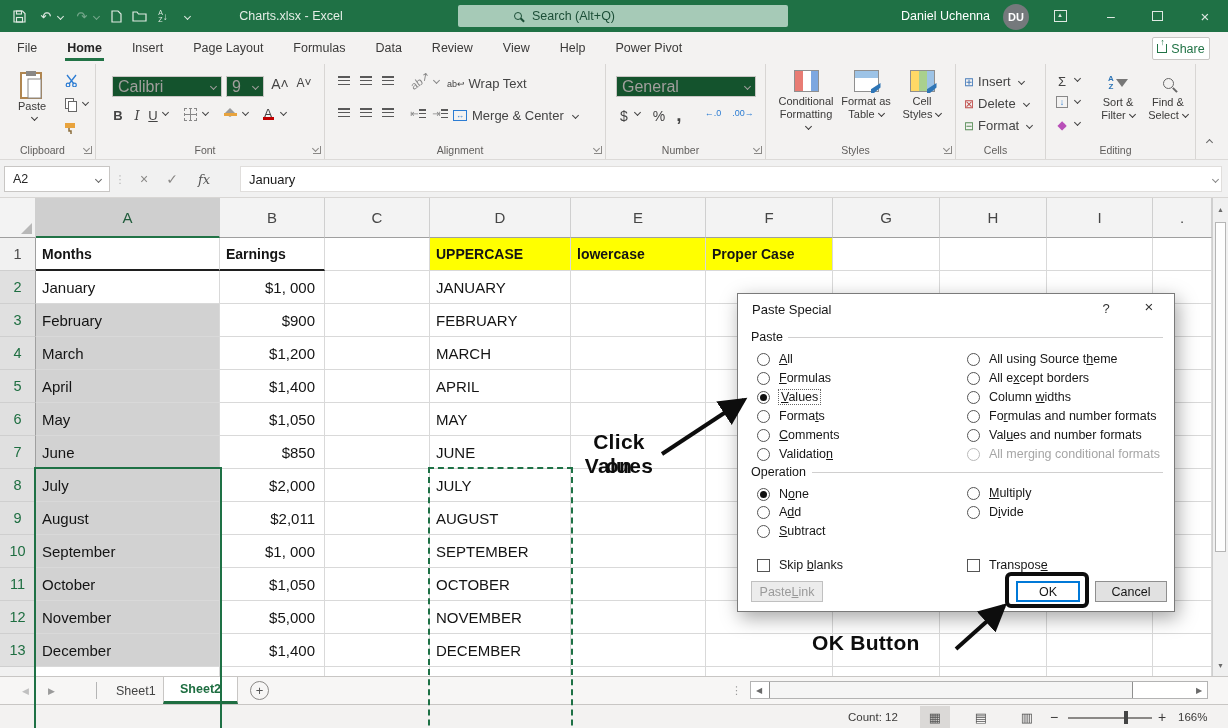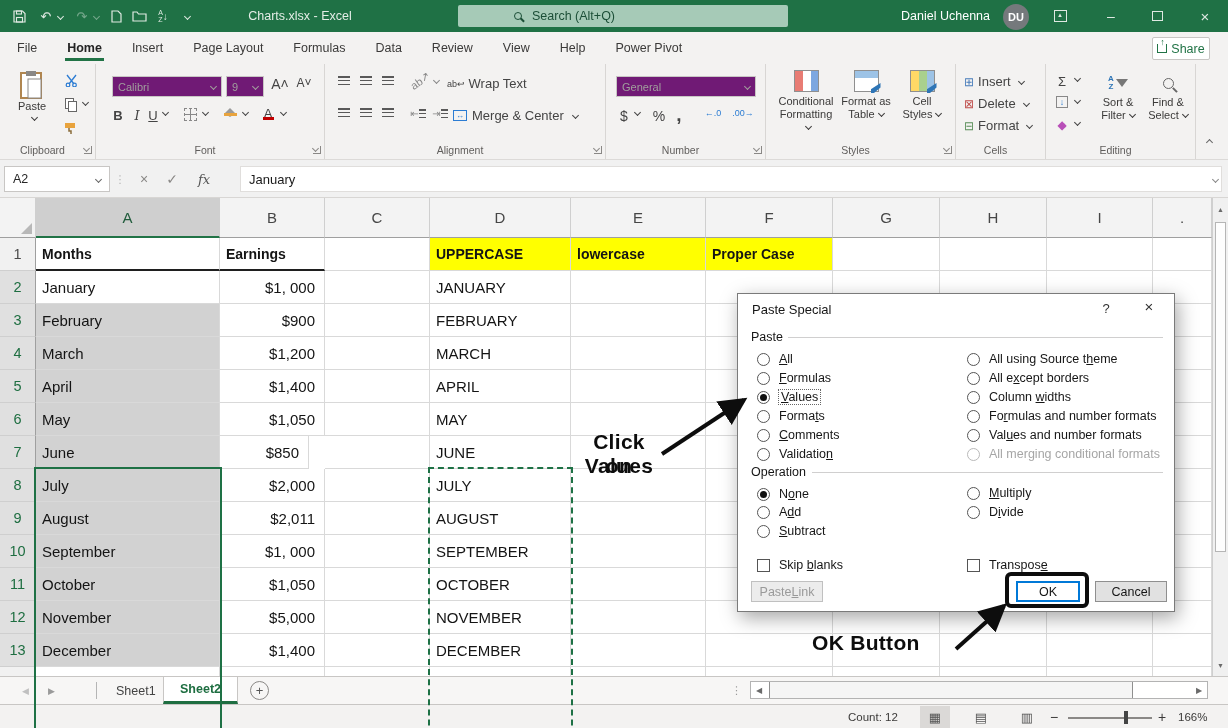--- a/index.html
+++ b/index.html
@@ -5,21 +5,21 @@
 *{box-sizing:border-box;margin:0;padding:0}
 html,body{width:1228px;height:728px}
 body{position:relative;overflow:hidden;font-family:"Liberation Sans",sans-serif;background:#fff;-webkit-font-smoothing:antialiased}
 .abs{position:absolute}
 .chev{display:inline-block;width:5px;height:5px;border-right:1.4px solid currentColor;border-bottom:1.4px solid currentColor;transform:rotate(45deg);vertical-align:2px;margin-left:4px}
 .chev-up{transform:rotate(-135deg);vertical-align:-1px}
 
 #titlebar{left:0;top:0;width:1228px;height:32px;background:#1f7145;color:#dfe9e2;display:flex;align-items:center}
 .tbi{position:absolute;top:0;height:32px;display:flex;align-items:center;justify-content:center;color:#dfe9e2;font-size:13px}
 .dim{opacity:.45}
-#tb-title{left:225px;width:150px;justify-content:center;font-size:12.5px;color:#e4ede6}
+#tb-title{left:216px;width:150px;justify-content:center;font-size:12.5px;color:#e4ede6}
 #searchbox{left:458px;top:5px;width:330px;height:22px;background:#a6cab7;border-radius:2px;display:flex;align-items:center;color:#1c4f37;font-size:12.5px}
 .mag{display:inline-block;width:8px;height:8px;border:1.6px solid #1c4f37;border-radius:50%;position:relative;margin:0 10px 0 56px}
 .mag:after{content:"";position:absolute;width:5px;height:1.6px;background:#1c4f37;transform:rotate(45deg);right:-4px;bottom:-2px}
 #username{left:880px;width:110px;justify-content:flex-end;font-size:12.5px;color:#fff}
 #avatar{left:1003px;top:4px;width:26px;height:26px;border-radius:50%;background:#75797c;color:#fff;font-size:11px;font-weight:bold;display:flex;align-items:center;justify-content:center}
 .winbox{width:11px;height:10px;border:1.3px solid #dfe9e2;display:inline-block}
 .ribopt{width:13px;height:12px;border:1.3px solid #dfe9e2;display:inline-flex;align-items:flex-start;justify-content:center;font-size:7px;line-height:8px}
 
 #menurow{left:0;top:32px;width:1228px;height:32px;background:#f3f2f1}
 #menu-tabs{display:flex;height:32px;padding-left:2px}
@@ -30,21 +30,21 @@
 .share-ic{display:inline-block;width:10px;height:9px;border:1.2px solid #217346;border-top:none;position:relative}
 .share-ic:after{content:"↑";position:absolute;left:2px;top:-7px;font-size:9px;color:#217346}
 
 #ribbon{left:0;top:64px;width:1228px;height:96px;background:#f3f2f1;border-bottom:1px solid #dcdad8}
 .rgroup{position:absolute;top:0;height:95px;border-right:1px solid #d8d6d4}
 .glabel{position:absolute;bottom:3px;left:0;right:10px;text-align:center;font-size:10.5px;color:#605e5c}
 .launcher{position:absolute;bottom:5px;right:3px;width:8px;height:8px;border-right:1.2px solid #8a8886;border-bottom:1.2px solid #8a8886}
 .launcher:after{content:"";position:absolute;right:2px;bottom:2px;width:4px;height:4px;border-right:1.2px solid #8a8886;border-bottom:1.2px solid #8a8886;transform:rotate(45deg)}
 .rlbl{font-size:11.5px;color:#3b3a39}
 .rlbl-dim{font-size:11.5px;color:#a19f9d}
-.combo{position:absolute;height:21px;border:1px solid #c8c6c4;background:#701a75;color:#a19f9d;font-size:11px;display:flex;align-items:center;justify-content:space-between;padding:0 5px}
+.combo{position:absolute;height:21px;border:1px solid #c8c6c4;background:#14532d;color:#a19f9d;font-size:16px;display:flex;align-items:center;justify-content:space-between;padding:0 5px}
 .ricon{position:absolute;display:flex;align-items:center;justify-content:center;color:#444;font-size:13px}
 .bars{display:inline-block;width:12px;height:9px;background:repeating-linear-gradient(to bottom,#595959 0 1.6px,transparent 1.6px 3.8px)}
 .bigbtn{position:absolute;display:flex;flex-direction:column;align-items:center;font-size:11px;color:#3b3a39;text-align:center;line-height:13px}
 .gicon{width:25px;height:22px;border:1px solid #8f8f8f;background:
  linear-gradient(#e6e6e6,#e6e6e6),#fff;position:relative;margin-bottom:3px}
 .gi-cf{background:linear-gradient(90deg,#e87c74 0 8px,#fff 8px 16px,#7da7e0 16px 25px)}
 .gi-ft{background:linear-gradient(#9dc3e6 0 7px,#fff 7px)}
 .gi-cs{background:linear-gradient(90deg,#ffd966 0 8px,#a9d08e 8px 16px,#9dc3e6 16px 25px)}
 .gi-brush{position:absolute;right:-3px;bottom:-2px;width:10px;height:10px;background:#2e75b6;clip-path:polygon(100% 0,100% 45%,35% 100%,0 100%,0 65%)}
 .funnel{display:inline-block;width:0;height:0;border-left:6px solid transparent;border-right:6px solid transparent;border-top:8px solid #777}
@@ -497,21 +497,21 @@
     <div class="c" style="left: 325px; top: 205px; width: 105px; height: 33px;"></div>
     <div class="c" style="left: 430px; top: 205px; width: 141px; height: 33px;">MAY</div>
     <div class="c" style="left: 571px; top: 205px; width: 135px; height: 33px;"></div>
     <div class="c" style="left: 706px; top: 205px; width: 127px; height: 33px;"></div>
     <div class="c" style="left: 833px; top: 205px; width: 107px; height: 33px;"></div>
     <div class="c" style="left: 940px; top: 205px; width: 107px; height: 33px;"></div>
     <div class="c" style="left: 1047px; top: 205px; width: 106px; height: 33px;"></div>
     <div class="c" style="left: 1153px; top: 205px; width: 59px; height: 33px;"></div>
     <div class="rh rh-sel" style="left: 0px; top: 238px; width: 36px; height: 33px;">7</div>
     <div class="c c-g" style="left: 36px; top: 238px; width: 184px; height: 33px;">June</div>
-    <div class="c c-r" style="left: 220px; top: 238px; width: 89px; height: 33px;">$850</div>
+    <div class="c c-r" style="left: 220px; top: 238px; width: 105px; height: 33px;">$850</div>
     <div class="c" style="left: 325px; top: 238px; width: 105px; height: 33px;"></div>
     <div class="c" style="left: 430px; top: 238px; width: 141px; height: 33px;">JUNE</div>
     <div class="c" style="left: 571px; top: 238px; width: 135px; height: 33px;"></div>
     <div class="c" style="left: 706px; top: 238px; width: 127px; height: 33px;"></div>
     <div class="c" style="left: 833px; top: 238px; width: 107px; height: 33px;"></div>
     <div class="c" style="left: 940px; top: 238px; width: 107px; height: 33px;"></div>
     <div class="c" style="left: 1047px; top: 238px; width: 106px; height: 33px;"></div>
     <div class="c" style="left: 1153px; top: 238px; width: 59px; height: 33px;"></div>
     <div class="rh rh-sel" style="left: 0px; top: 271px; width: 36px; height: 33px;">8</div>
     <div class="c c-g" style="left: 36px; top: 271px; width: 184px; height: 33px;">July</div>

